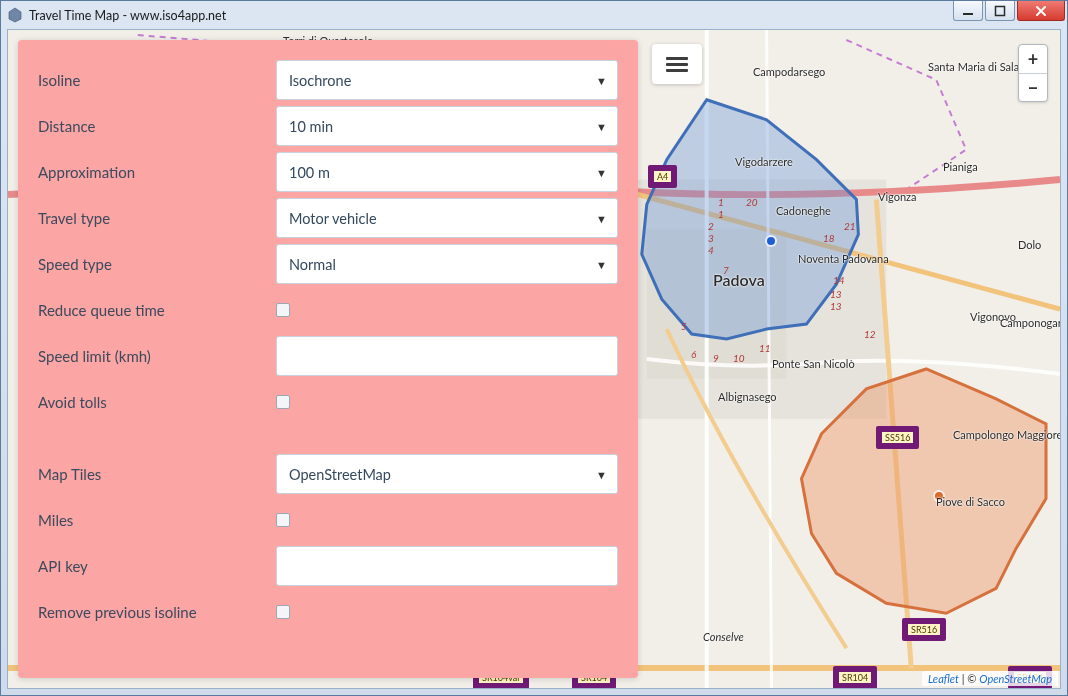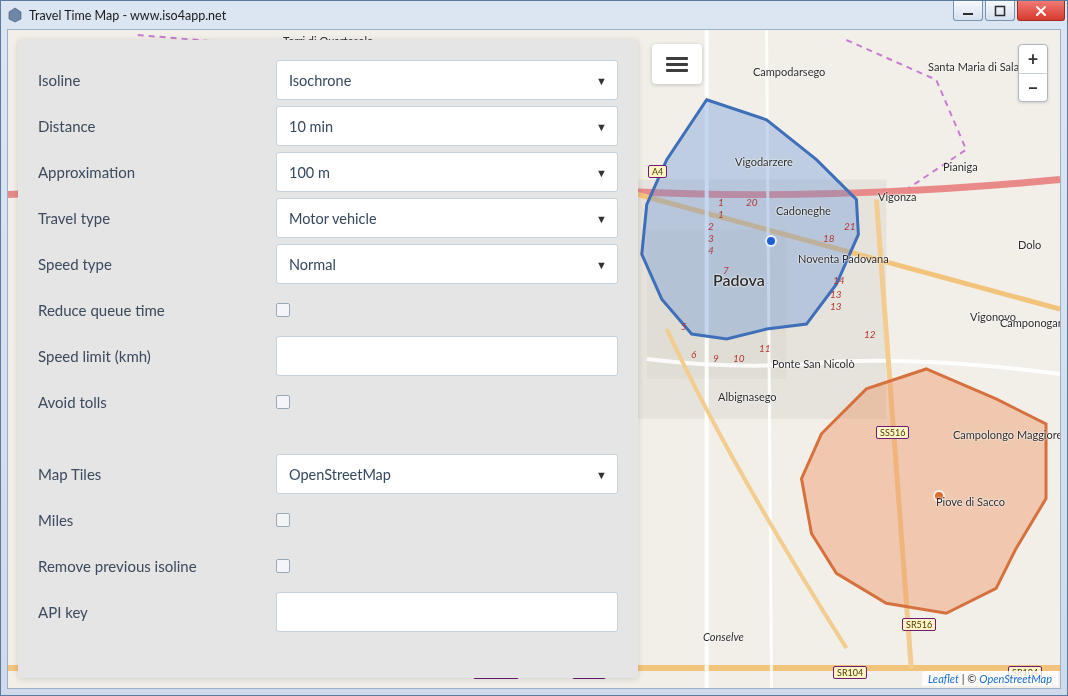--- a/index.html
+++ b/index.html
@@ -12,21 +12,21 @@
   .wincontrols { position: absolute; right: 2px; top: 0; display: flex; }
   .wbtn { width: 30px; height: 20px; margin-left: 2px; border: 1px solid #7d94b1; border-top: none; border-radius: 0 0 3px 3px; background: linear-gradient(#f6f9fd,#d6e1ef); display:flex; align-items:center; justify-content:center; font-size:12px; color:#2b2b2b; }
   .wbtn.close { width: 48px; background: linear-gradient(#f07a74,#d63b2e); color:#fff; border-color:#a02b21; }
   .wbtn svg { display:block; }
   
   .client { flex:1; position: relative; margin: 0 6px 6px 6px; border: 1px solid #9bb0c9; background:#fff; overflow:hidden; }
   
   .map { position:absolute; inset:0; background:#f2efe9; }
   .map svg { width:100%; height:100%; }
   
-  .panel { position:absolute; left:10px; top:10px; width:620px; bottom:10px; background:#e5e5e5; border-radius:4px; box-shadow:0 1px 6px rgba(0,0,0,0.15); padding:18px 20px 10px 20px; overflow:auto; }
+  .panel { position:absolute; left:10px; top:10px; width:620px; bottom:10px; background:#fca5a5; border-radius:4px; box-shadow:0 1px 6px rgba(0,0,0,0.15); padding:18px 20px 10px 20px; overflow:auto; }
   .row { display:flex; align-items:center; min-height:44px; margin-bottom:2px; }
   .row.spacer { min-height:24px; }
   .lbl { width:238px; color:#3c4a5d; font-size:15px; }
   .ctrl { flex:1; }
   .selectbox, .textbox { position:relative; width:100%; height:40px; border:1px solid #c7d2df; border-radius:3px; background:#fff; display:flex; align-items:center; padding:0 28px 0 12px; color:#34495e; font-size:14.5px; }
   .selectbox .caret { position:absolute; right:10px; top:50%; transform:translateY(-50%); font-size:11px; color:#333; }
   .textbox input { border:none; outline:none; width:100%; font-size:14.5px; color:#34495e; background:transparent; }
   .chk { width:14px; height:14px; border:1px solid #9aa7b5; border-radius:2px; background:#f3f5f8; display:inline-block; }
   
   .hamburger { position:absolute; left:644px; top:14px; width:50px; height:40px; background:#fff; border-radius:4px; box-shadow:0 1px 4px rgba(0,0,0,0.2); display:flex; align-items:center; justify-content:center; }
@@ -35,21 +35,21 @@
   
   .zoom { position:absolute; right:12px; top:14px; width:30px; background:#fff; border:1px solid #b0b7bf; border-radius:4px; box-shadow:0 1px 3px rgba(0,0,0,0.15); overflow:hidden; }
   .zbtn { height:28px; display:flex; align-items:center; justify-content:center; font-size:18px; font-weight:bold; color:#333; }
   .zbtn + .zbtn { border-top:1px solid #c9cfd6; }
   
   .attrib { position:absolute; right:2px; bottom:2px; background:rgba(255,255,255,0.82); padding:1px 6px; font-size:11px; color:#333; border-top-left-radius:3px; }
   .attrib a { color:#1a6fd1; text-decoration:none;font-style:italic; }
   
   .mlabel { position:absolute; font-size:11px; color:#2b2b2b; text-shadow:0 0 2px #fff,0 0 2px #fff; white-space:nowrap; pointer-events:none; }
   .mlabel.bold { font-weight:600; font-size:16px; }
-  .shield { position:absolute; font-size:9px; background:#fff4c6; border:1px solid #701a75; border-radius:2px; padding:0 3px; color:#4b3b00; pointer-events:none; }
+  .shield { position:absolute; font-size:9px; background:#fff4c6; border:6px solid #701a75; border-radius:2px; padding:0 3px; color:#4b3b00; pointer-events:none; }
   .edgenum { position:absolute; font-size:10px; font-style:italic; color:#b23a3a; pointer-events:none; }
   .origin { position:absolute; width:12px; height:12px; border-radius:50%; border:2px solid rgba(255,255,255,0.9); }
   .origin.blue { background:#1f5fd6; }
   .origin.orange { background:#e06a2b; }
 </style>
 </head>
 <body>
 
 <div class="window">
   <div class="titlebar">
@@ -246,31 +246,31 @@
               <span>OpenStreetMap</span>
               <span class="caret">▼</span>
             </div>
           </div>
       </div>
       <div class="row">
         <div class="lbl">Miles</div>
         <div class="ctrl"><span class="chk"></span></div>
       </div>
       <div class="row">
-        <div class="lbl">Remove previous isoline</div>
-        <div class="ctrl"><span class="chk"></span></div>
-      </div>
-      <div class="row">
         <div class="lbl">API key</div>
         <div class="ctrl">
             <div class="textbox">
               <input type="text" value="" style="">
             </div>
           </div>
       </div>
+      <div class="row">
+        <div class="lbl">Remove previous isoline</div>
+        <div class="ctrl"><span class="chk"></span></div>
+      </div>
     </div>
 
     <div class="attrib">
       <a href="#">Leaflet</a><span> | © </span><a href="#">OpenStreetMap</a>
     </div>
 
   </div>
 </div>
 
 </body></html>

